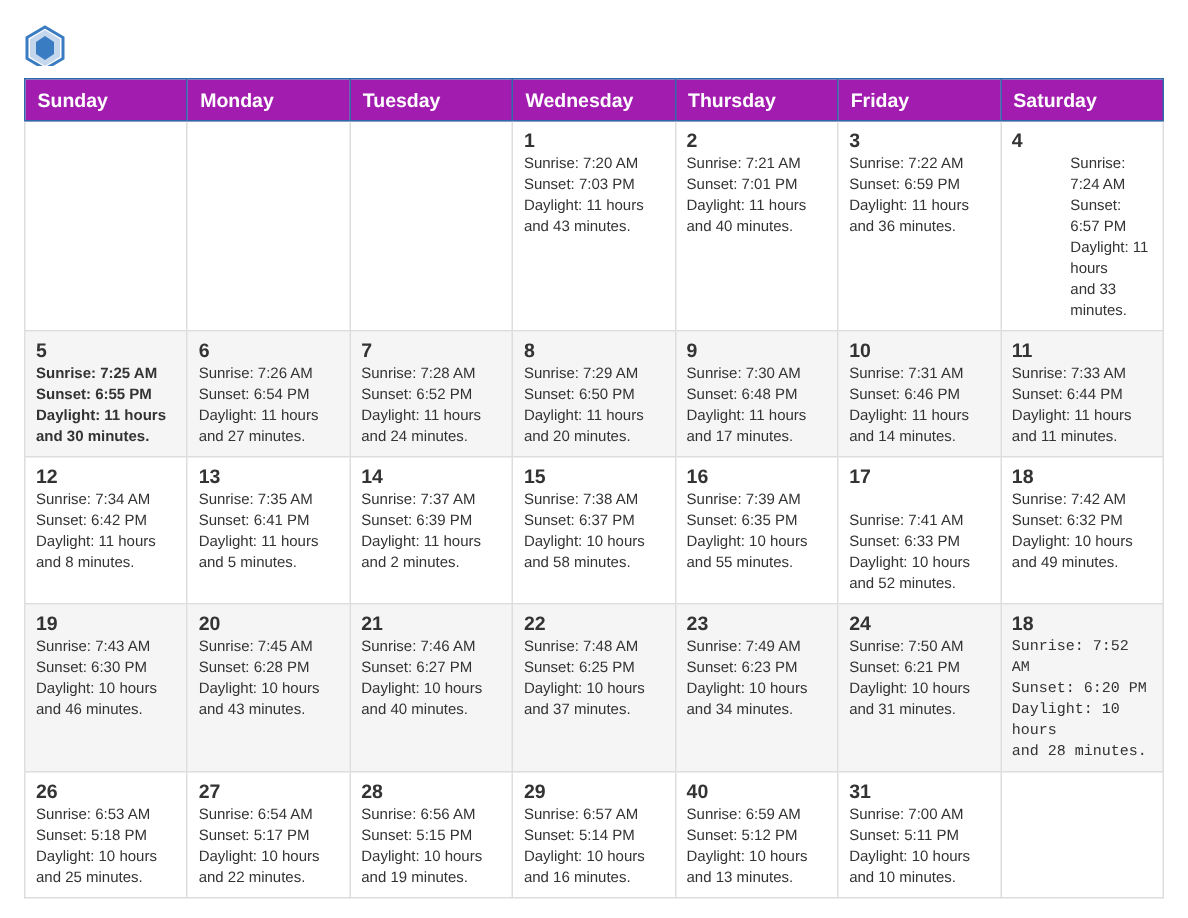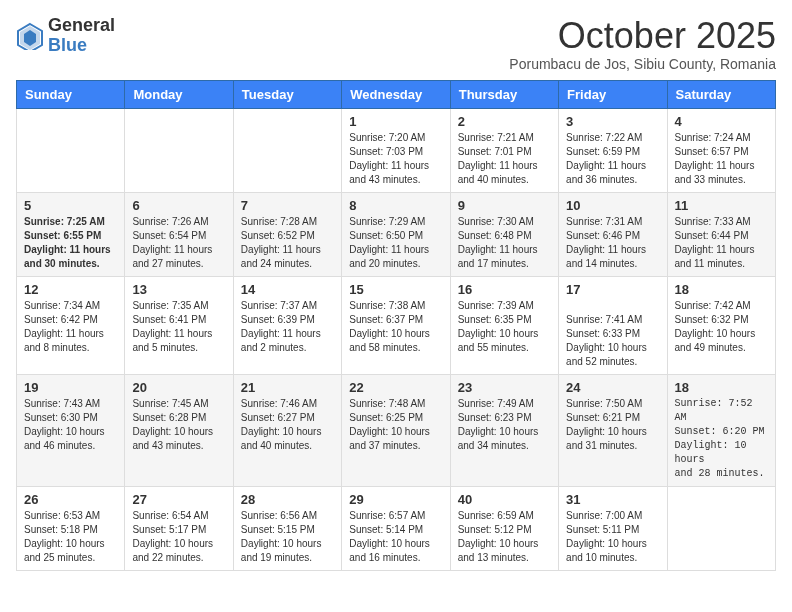--- a/index.html
+++ b/index.html
@@ -44,21 +44,21 @@
     .subtitle {
       font-size: 14px;
       color: #555;
     }
     .calendar {
       width: 100%;
       border-collapse: collapse;
       border: 1px solid #ccc;
     }
     .calendar th {
-      background: #3b82f6;
+      background: #a21caf;
       color: #fff;
       text-align: left;
       padding: 6px 8px;
       font-size: 13px;
       font-weight: bold;
       border: 1px solid #2e6aa8;
     }
     .calendar td {
       vertical-align: top;
       padding: 5px 7px;
@@ -93,28 +93,20 @@
 </head>
 <body>
 
 <div class="header">
   <div class="logo">
     <svg class="logo-icon" viewBox="0 0 28 28">
       <polygon points="14,4 24,10 24,22 14,28 4,22 4,10" fill="#3a7cc1" opacity="0.3"></polygon>
       <polygon points="14,2 26,9 26,23 14,30 2,23 2,9" fill="none" stroke="#3a7cc1" stroke-width="2"></polygon>
       <polygon points="14,8 20,12 20,20 14,24 8,20 8,12" fill="#3a7cc1"></polygon>
     </svg>
-    <div class="logo-text">
-      <div><span class="logo-general">General</span></div>
-      <div><span class="logo-blue">Blue</span></div>
-    </div>
-  </div>
-  <div class="title-block">
-    <div class="month-title">October 2025</div>
-    <div class="subtitle">Porumbacu de Jos, Sibiu County, Romania</div>
   </div>
 </div>
 
 <table class="calendar">
   <thead>
     <tr>
     <th>Sunday</th>
         <th>Monday</th>
         <th>Tuesday</th>
         <th>Wednesday</th>
@@ -144,21 +136,21 @@
         </td>
         <td>
           <span class="day-number">3</span>
           <div class="day-info" style="white-space: pre-line;">Sunrise: 7:22 AM
 Sunset: 6:59 PM
 Daylight: 11 hours
 and 36 minutes.</div>
         </td>
         <td>
           <span class="day-number">4</span>
-          <div class="day-info" style="white-space: pre-line;">Sunrise: 7:24 AM
+          <div class="day-info" style="white-space: pre-line; margin-left: 39px;">Sunrise: 7:24 AM
 Sunset: 6:57 PM
 Daylight: 11 hours
 and 33 minutes.</div>
         </td>
       </tr>
       <tr>
         <td>
           <span class="day-number">5</span>
           <div class="day-info" style="white-space: pre-line; font-weight: bold;">Sunrise: 7:25 AM
 Sunset: 6:55 PM

